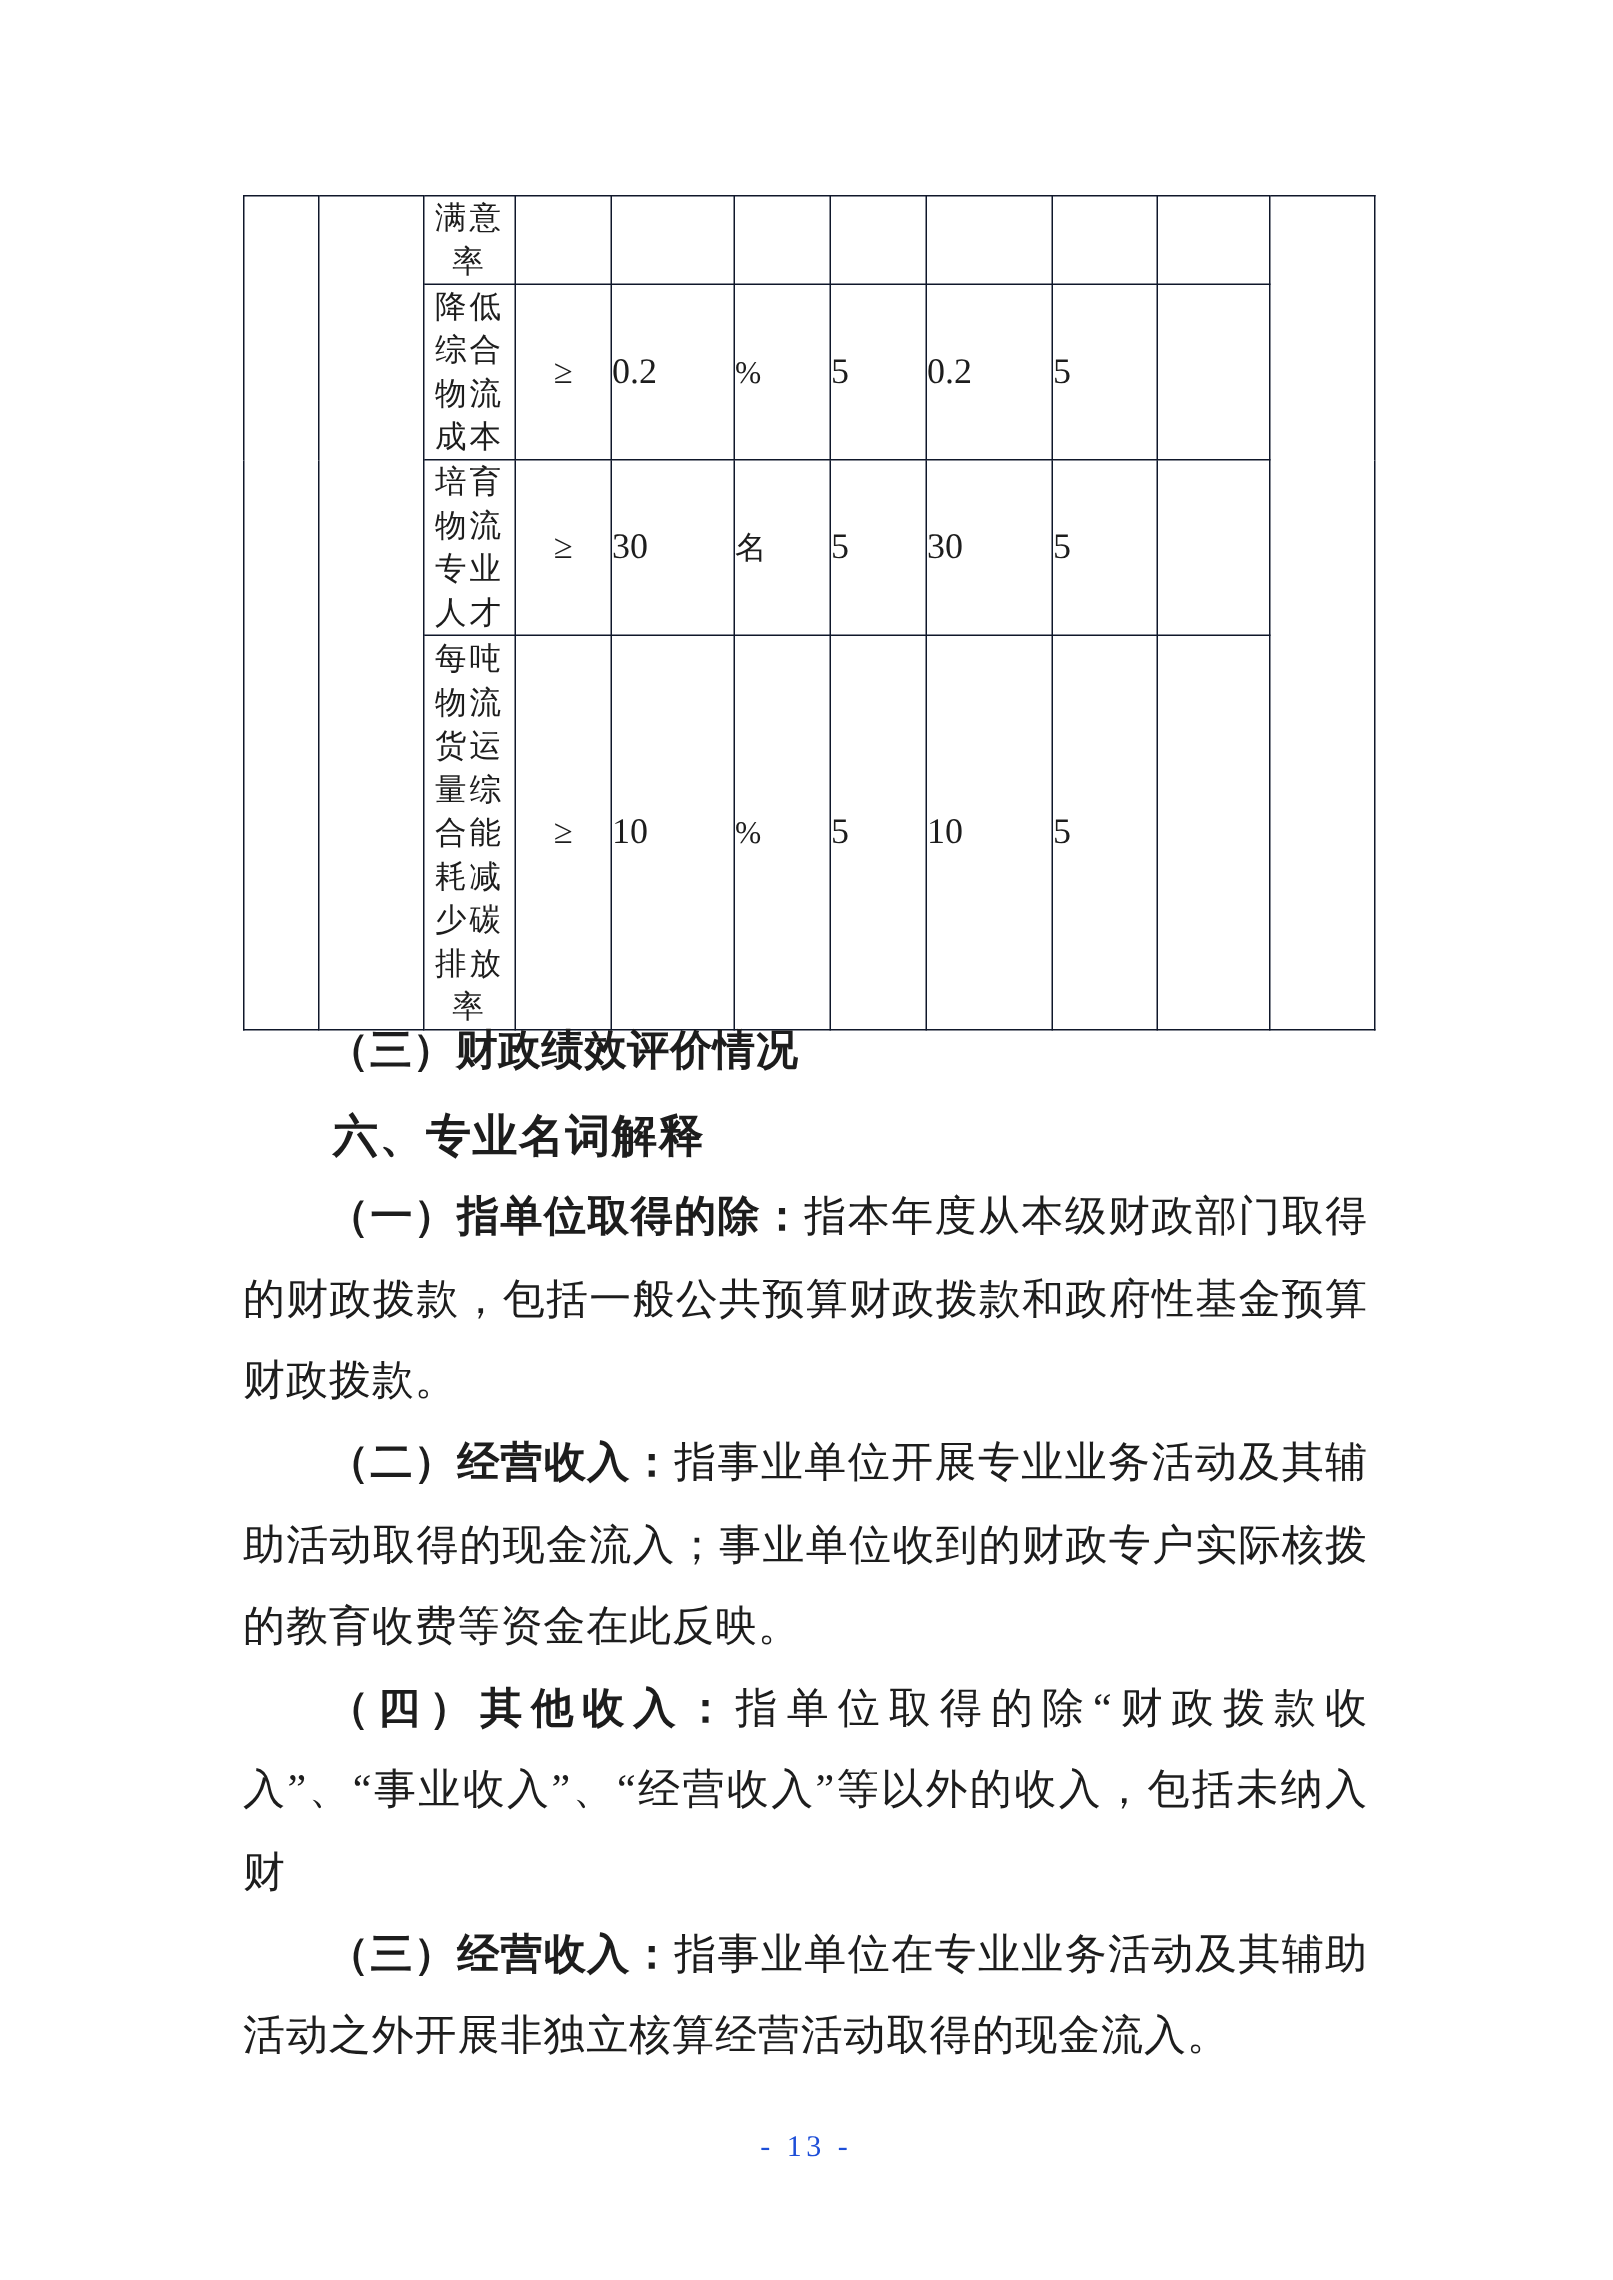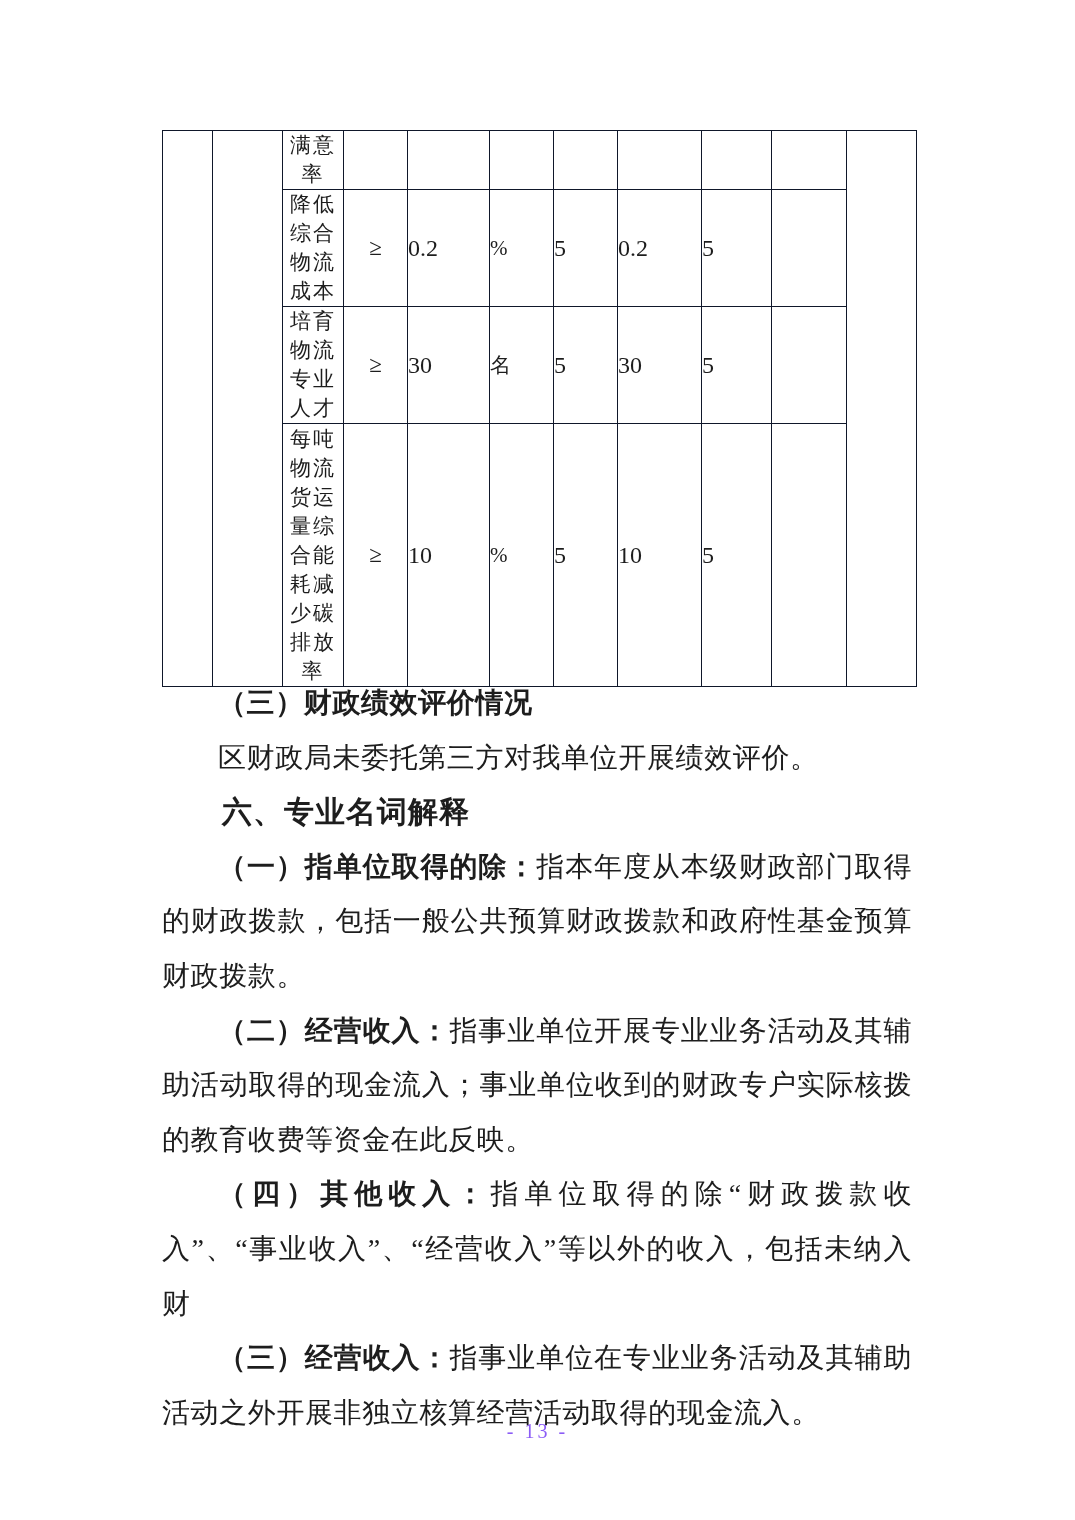--- a/index.html
+++ b/index.html
@@ -66,38 +66,38 @@
     font-size:28px;
     line-height:54.6px;
     letter-spacing:0.6px;
     text-align:justify;
     text-justify:inter-ideograph;
     word-break:break-all;
   }
   p.indent { text-indent:2em; }
   p.h-kai {
     font-weight:bold;
-    font-family:Liberation Serif, serif;
+    font-family:Liberation Mono, monospace;
   }
   p.h-hei {
     font-weight:bold;
     font-size:30px;
     font-family:"Liberation Sans", sans-serif;
     letter-spacing:1px;
   }
   span.term { font-weight:bold; }
 
   .page-number {
     position:absolute; left:0; top:1420px;
     width:100%;
     text-align:center;
     font-size:20px;
     letter-spacing:3px;
     font-family:"Liberation Serif", serif;
-    color:#8b5cf6;
+    color:#1d4ed8;
   }
 </style>
 </head>
 <body>
 
 <div class="page">
 
   <table class="perf">
     <colgroup>
       <col style="width:50px">
@@ -154,21 +154,20 @@
       <td class="val">5</td>
       <td class="val">10</td>
       <td class="val">5</td>
       <td></td>
     </tr>
   </tbody>
     </table>
 
   <div class="content">
     <p class="h-kai indent">（三）财政绩效评价情况</p>
-    <p class="indent">区财政局未委托第三方对我单位开展绩效评价。</p>
     <p class="h-hei indent">六、专业名词解释</p>
 
     <p class="indent"><span class="term">（一）指单位取得的除：</span><span>指本年度从本级财政部门取得的财政拨款，包括一般公共预算财政拨款和政府性基金预算财政拨款。</span></p>
 
     <p class="indent"><span class="term">（二）经营收入：</span><span>指事业单位开展专业业务活动及其辅助活动取得的现金流入；事业单位收到的财政专户实际核拨的教育收费等资金在此反映。</span></p>
 
     <p class="indent"><span class="term">（四）其他收入：</span><span>指单位取得的除“财政拨款收入”、“事业收入”、“经营收入”等以外的收入，包括未纳入财</span></p>
 
     <p class="indent"><span class="term">（三）经营收入：</span><span>指事业单位在专业业务活动及其辅助活动之外开展非独立核算经营活动取得的现金流入。</span></p>
   </div>

